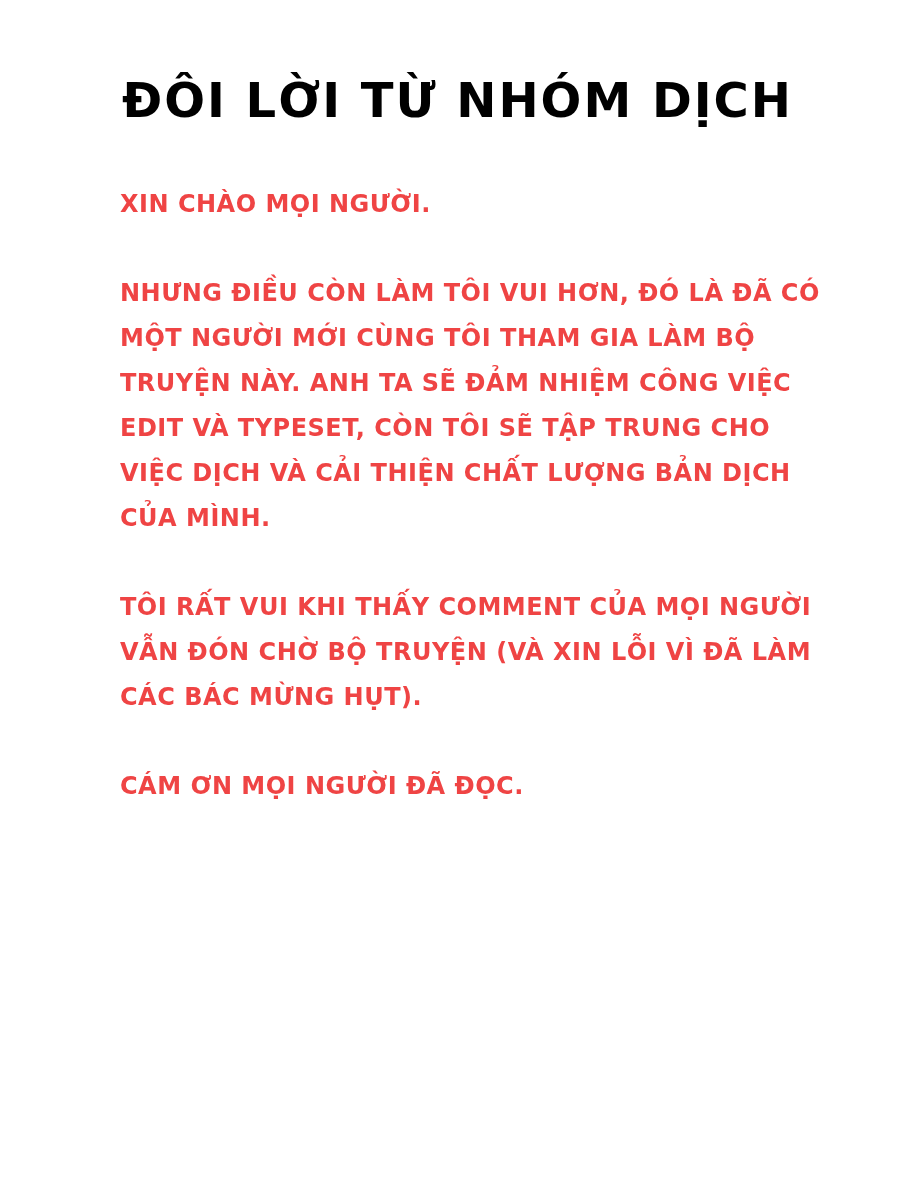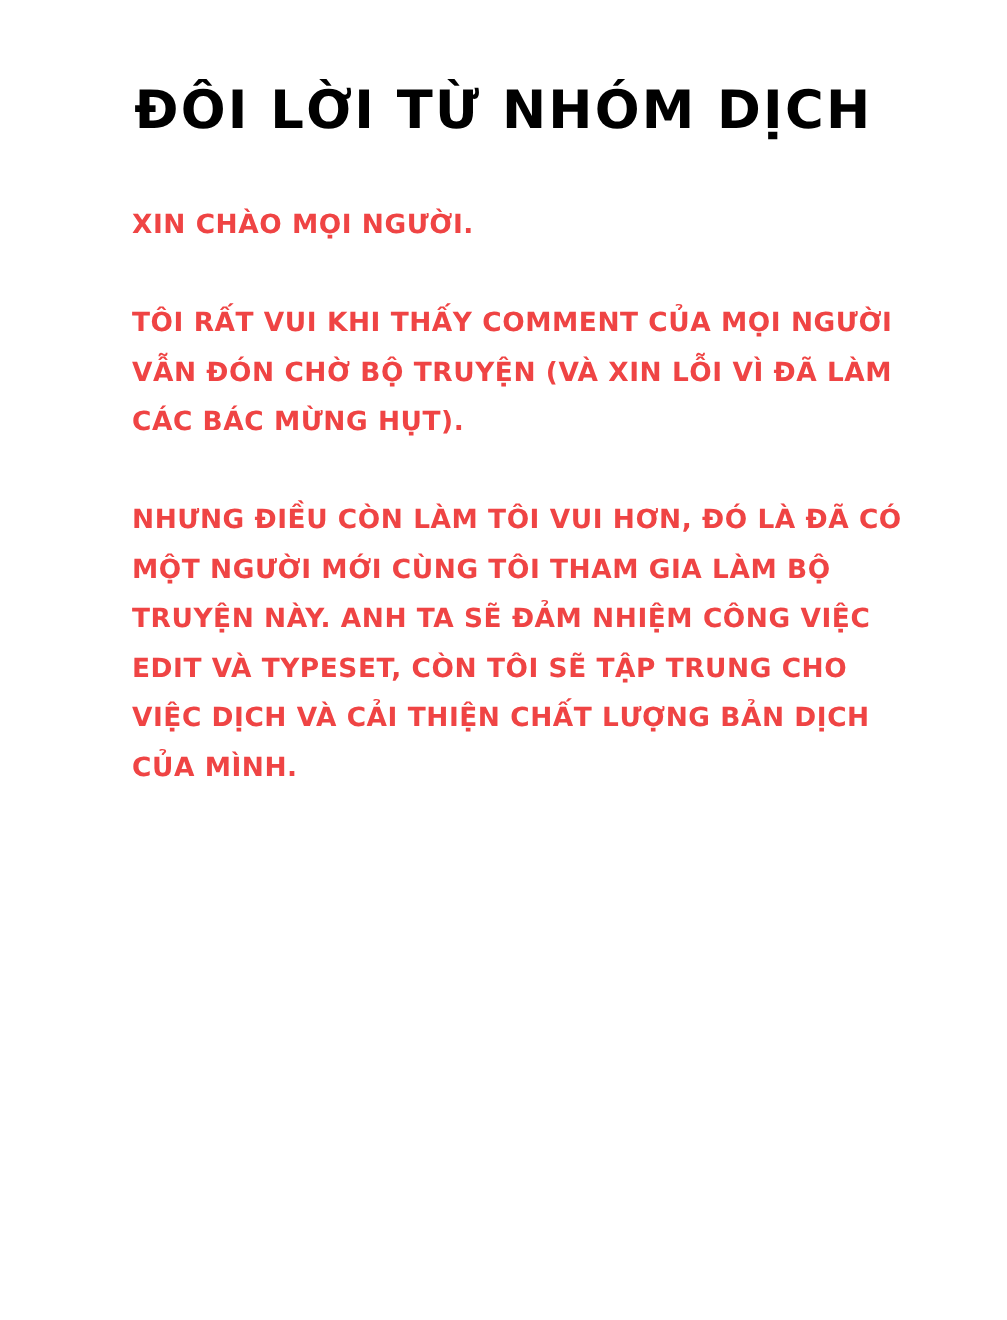--- a/index.html
+++ b/index.html
@@ -46,16 +46,17 @@
   }
 </style>
 </head>
 <body>
 
 <div class="page">
   <h1 class="title">ĐÔI LỜI TỪ NHÓM DỊCH</h1>
 
   <div class="body-text">
     <p>XIN CHÀO MỌI NGƯỜI.</p>
+    <p>NHƯNG ĐIỀU CÒN LÀM TÔI VUI HƠN, ĐÓ LÀ ĐÃ CÓ MỘT NGƯỜI MỚI CÙNG TÔI THAM GIA LÀM BỘ TRUYỆN NÀY. ANH TA SẼ ĐẢM NHIỆM CÔNG VIỆC EDIT VÀ TYPESET, CÒN TÔI SẼ TẬP TRUNG CHO VIỆC DỊCH VÀ CẢI THIỆN CHẤT LƯỢNG BẢN DỊCH CỦA MÌNH.</p>
     <p>TÔI RẤT VUI KHI THẤY COMMENT CỦA MỌI NGƯỜI VẪN ĐÓN CHỜ BỘ TRUYỆN (VÀ XIN LỖI VÌ ĐÃ LÀM CÁC BÁC MỪNG HỤT).</p>
-    <p>NHƯNG ĐIỀU CÒN LÀM TÔI VUI HƠN, ĐÓ LÀ ĐÃ CÓ MỘT NGƯỜI MỚI CÙNG TÔI THAM GIA LÀM BỘ TRUYỆN NÀY. ANH TA SẼ ĐẢM NHIỆM CÔNG VIỆC EDIT VÀ TYPESET, CÒN TÔI SẼ TẬP TRUNG CHO VIỆC DỊCH VÀ CẢI THIỆN CHẤT LƯỢNG BẢN DỊCH CỦA MÌNH.</p>
+    <p>CÁM ƠN MỌI NGƯỜI ĐÃ ĐỌC.</p>
   </div>
 </div>
 
 </body></html>

